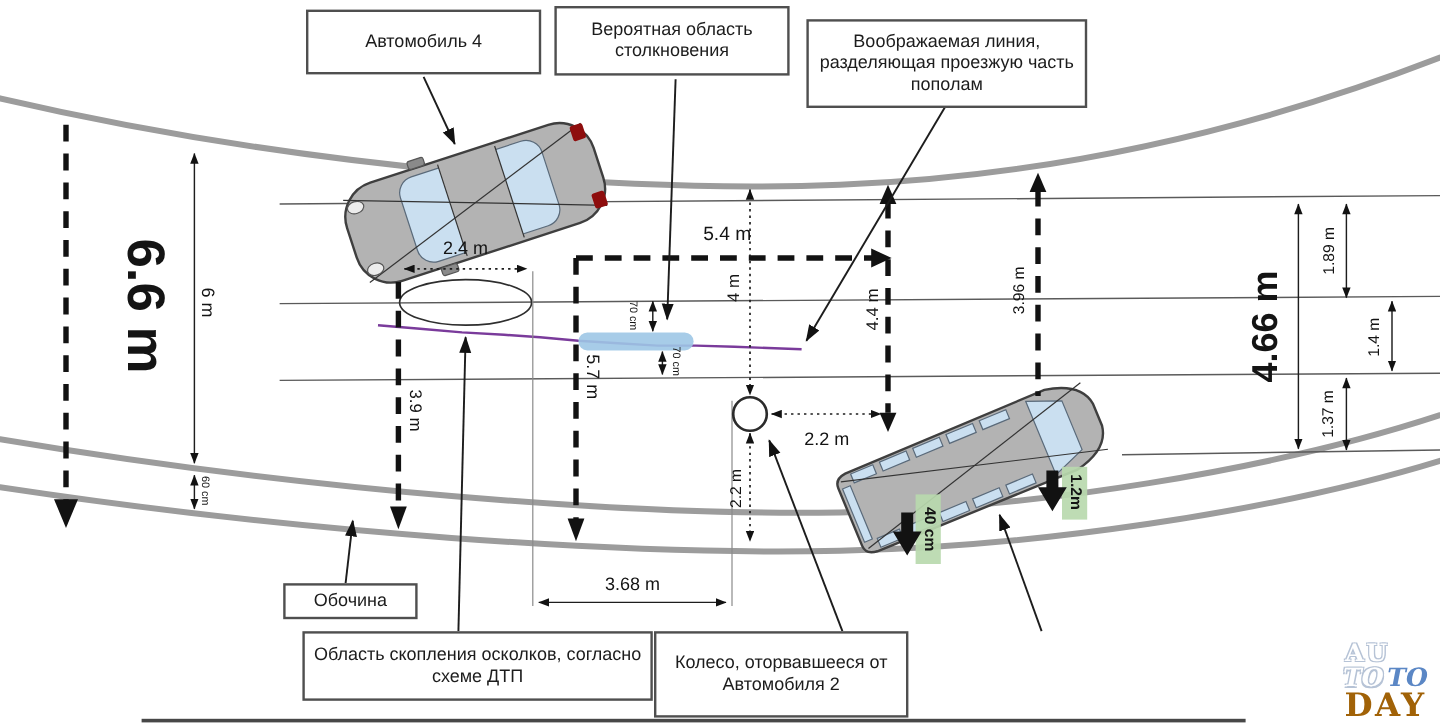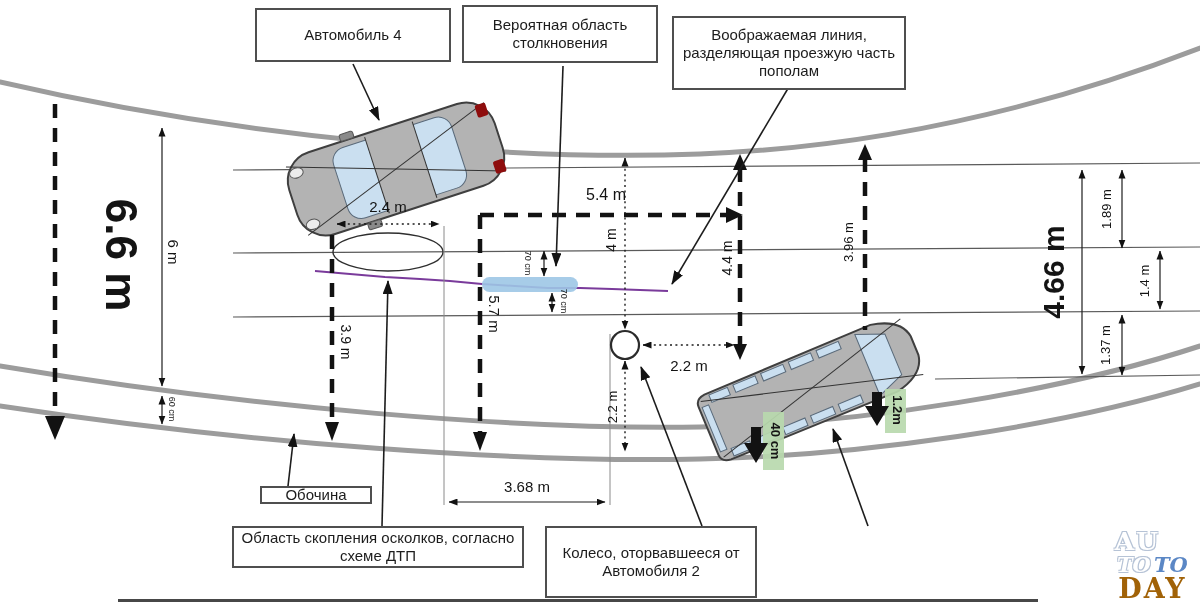--- a/index.html
+++ b/index.html
@@ -23,21 +23,21 @@
   .tag{fill:#b9d9ae;opacity:.92;}
   .carbody{fill:#b3b3b3;stroke:#3f3f3f;stroke-width:2;}
   .glass{fill:#cadff0;stroke:#5a6a7a;stroke-width:1;}
   .roof{fill:#b3b3b3;}
   .carline{stroke:#333;stroke-width:1;}
   .lbox{position:absolute;background:#fff;border:2px solid #4f4f4f;display:flex;align-items:center;
         justify-content:center;text-align:center;font-size:15px;line-height:1.22;color:#1c1c1c;
         padding:2px 6px;box-sizing:border-box;}
   .wm{position:absolute;right:10px;bottom:2px;font-family:"DejaVu Serif",serif;font-weight:bold;
       text-align:center;line-height:1.02;}
-  .wm .r1{color:#fff;font-size:25px;letter-spacing:2px;margin-right:30px;
+  .wm .r1{color:#fff;font-size:20px;letter-spacing:2px;margin-right:30px;
       text-shadow:-1px -1px 0 #b6c3d6,1px -1px 0 #b6c3d6,-1px 1px 0 #b6c3d6,1px 1px 0 #b6c3d6;}
   .wm .r2{font-size:21px;font-style:italic;}
   .wm .r2 .w{color:#fff;text-shadow:-1px -1px 0 #b6c3d6,1px -1px 0 #b6c3d6,-1px 1px 0 #b6c3d6,1px 1px 0 #b6c3d6;}
   .wm .r2 .b{color:#5b87c5;margin-left:3px;}
   .wm .r3{color:#a16207;font-size:27px;letter-spacing:2px;}
   .bline{position:absolute;left:118px;top:599px;width:920px;height:3px;background:#474747;}
 </style>
 </head>
 <body>
 
@@ -171,22 +171,22 @@
   <text class="mt" transform="translate(896,410) rotate(90)" font-size="13" font-weight="600">1.2m</text>
   <text class="mt" transform="translate(1056,272) rotate(-90)" font-size="30" font-weight="600">4.66 m</text>
   <text class="mt" transform="translate(1108,209) rotate(-90)" font-size="13">1.89 m</text>
   <text class="mt" transform="translate(1146,281) rotate(-90)" font-size="13">1.4 m</text>
   <text class="mt" transform="translate(1107,345) rotate(-90)" font-size="13">1.37 m</text>
 </svg>
 
 <div class="lbox" style="left:255px;top:8px;width:196px;height:54px;">Автомобиль 4</div>
 <div class="lbox" style="left:462px;top:5px;width:196px;height:58px;">Вероятная область столкновения</div>
 <div class="lbox" style="left:672px;top:16px;width:234px;height:74px;">Воображаемая линия, разделяющая проезжую часть пополам</div>
-<div class="lbox" style="left:260px;top:486px;width:112px;height:18px;">Обочина</div>
-<div class="lbox" style="left:232px;top:526px;width:292px;height:42px;">Область скопления осколков, согласно схеме ДТП</div>
+<div class="lbox" style="left:236px;top:486px;width:112px;height:30px;">Обочина</div>
+<div class="lbox" style="left:252px;top:526px;width:292px;height:58px;">Область скопления осколков, согласно схеме ДТП</div>
 <div class="lbox" style="left:545px;top:526px;width:212px;height:72px;">Колесо, оторвавшееся от Автомобиля 2</div>
 
 <div class="wm">
   <div class="r1">AU</div>
   <div class="r2"><span class="w">TO</span><span class="b">TO</span></div>
   <div class="r3">DAY</div>
 </div>
 
 <div class="bline"></div>
 

